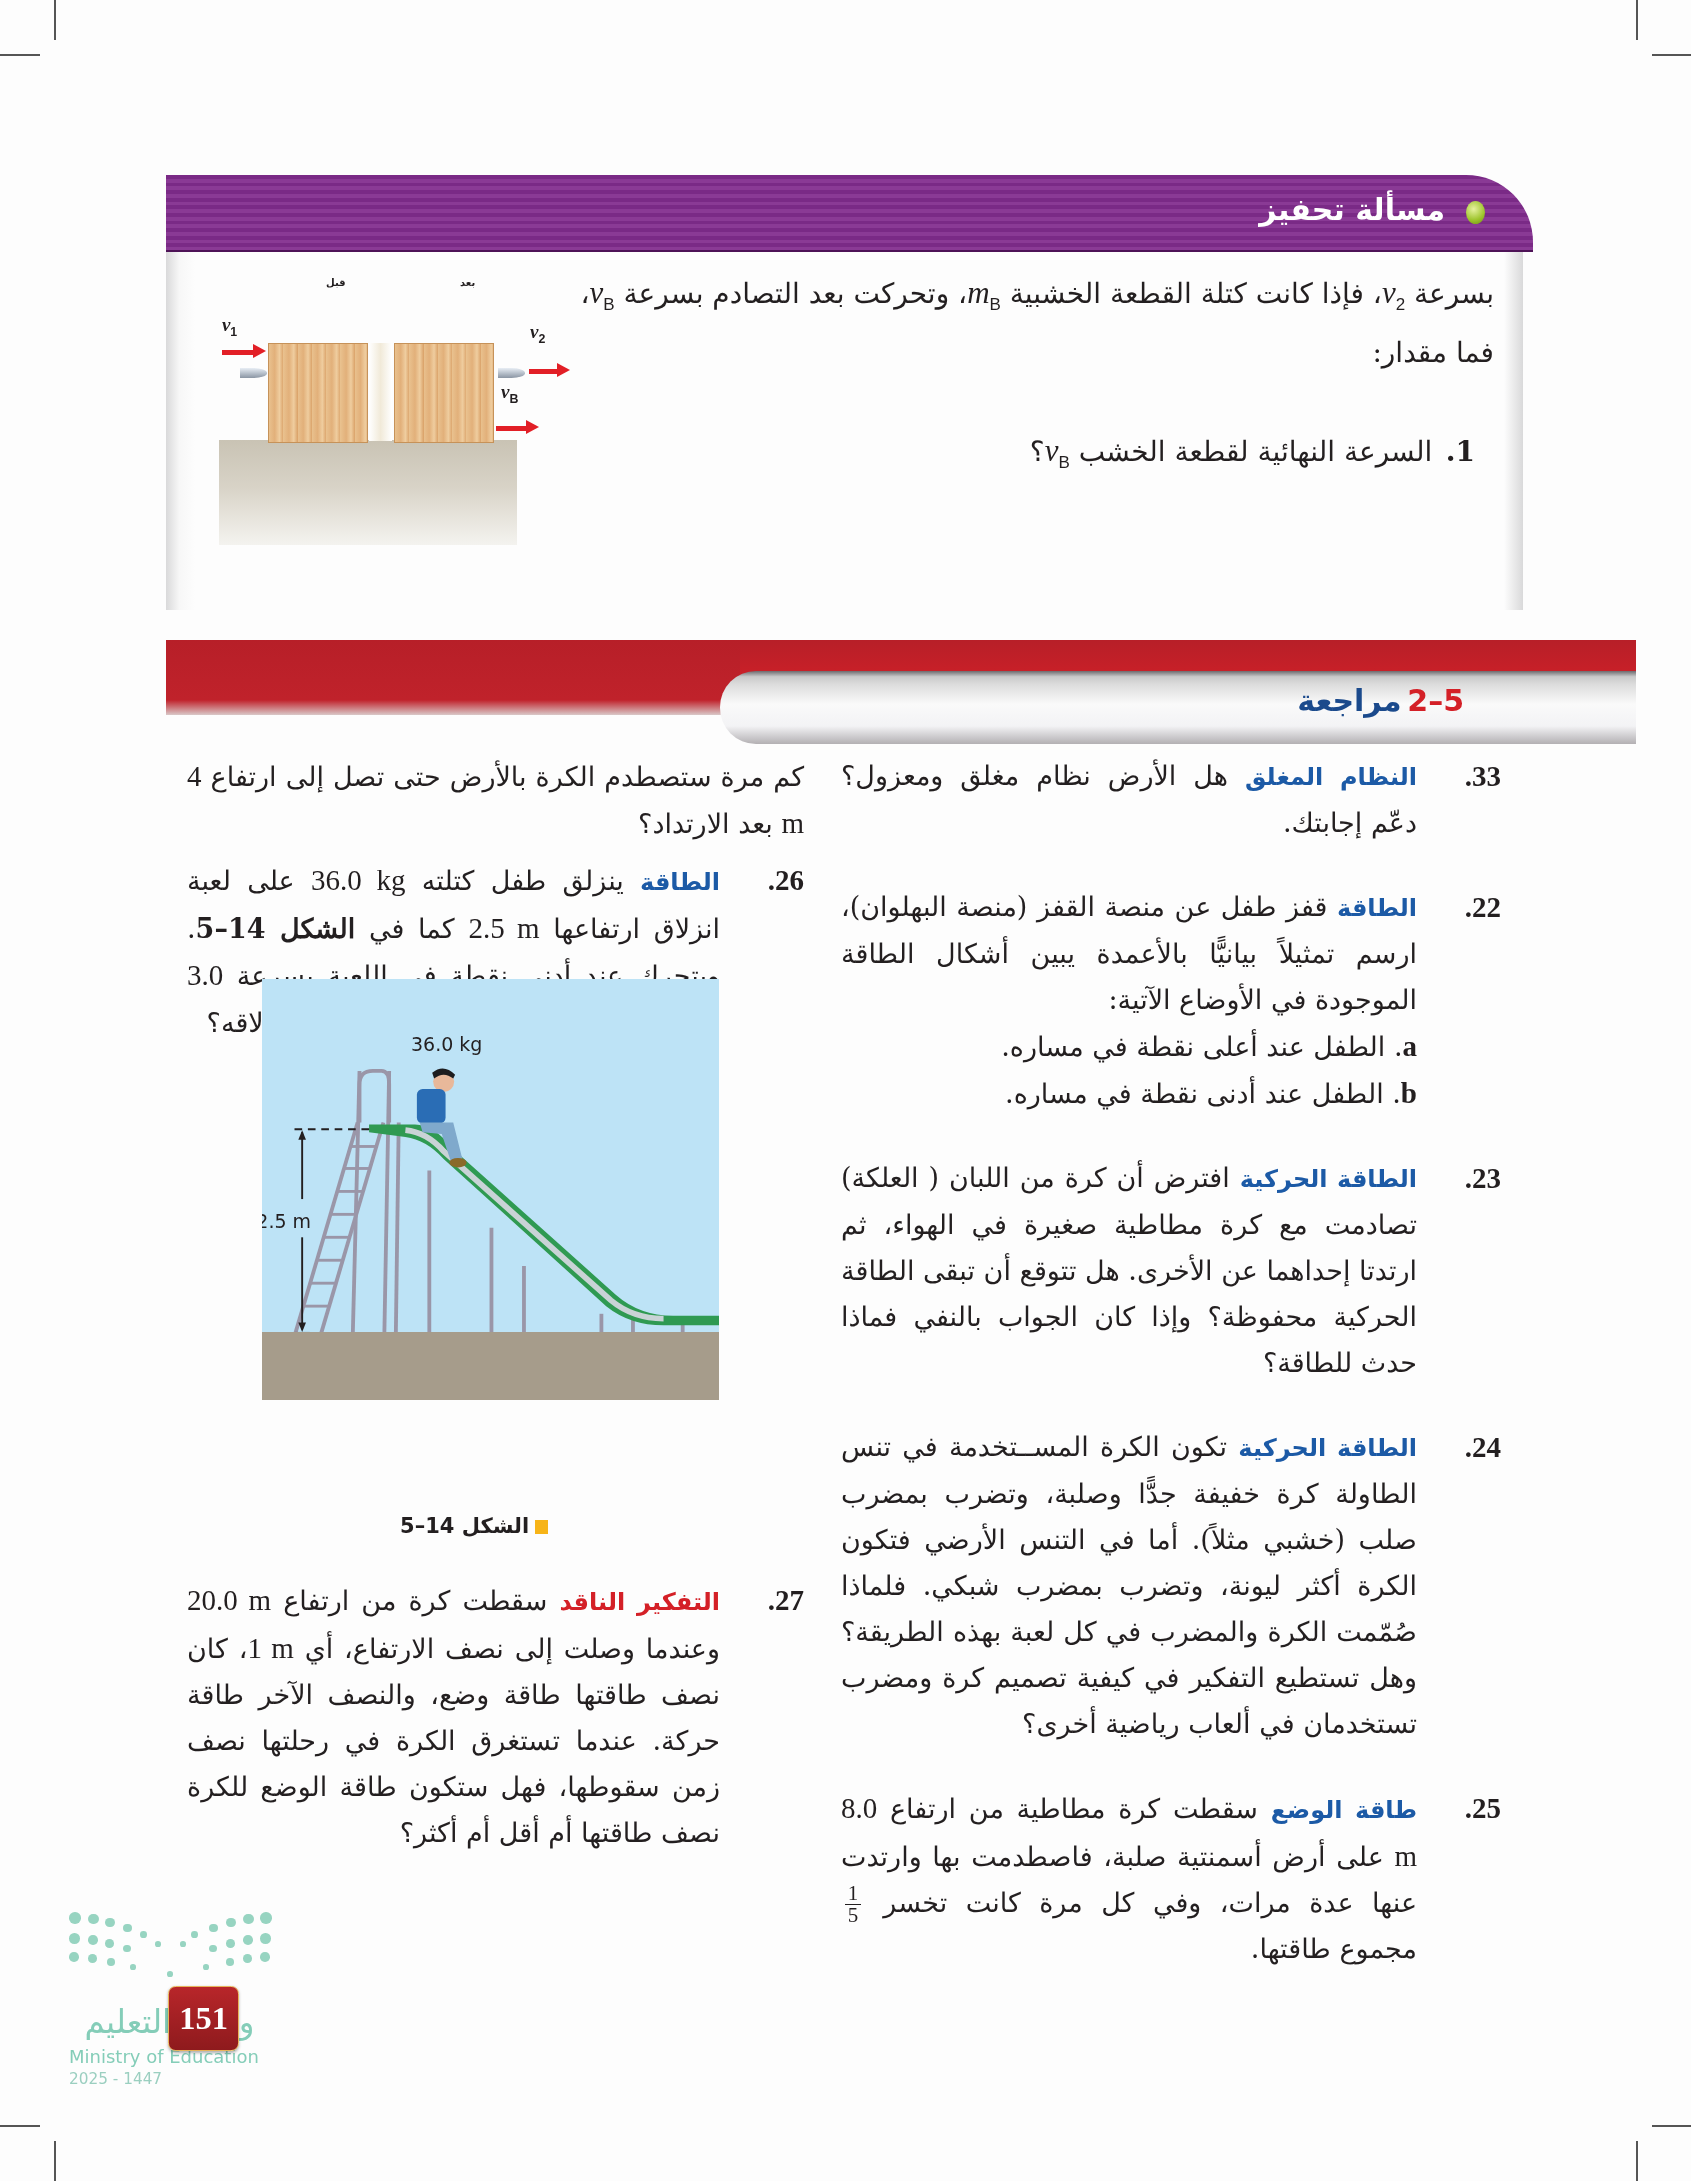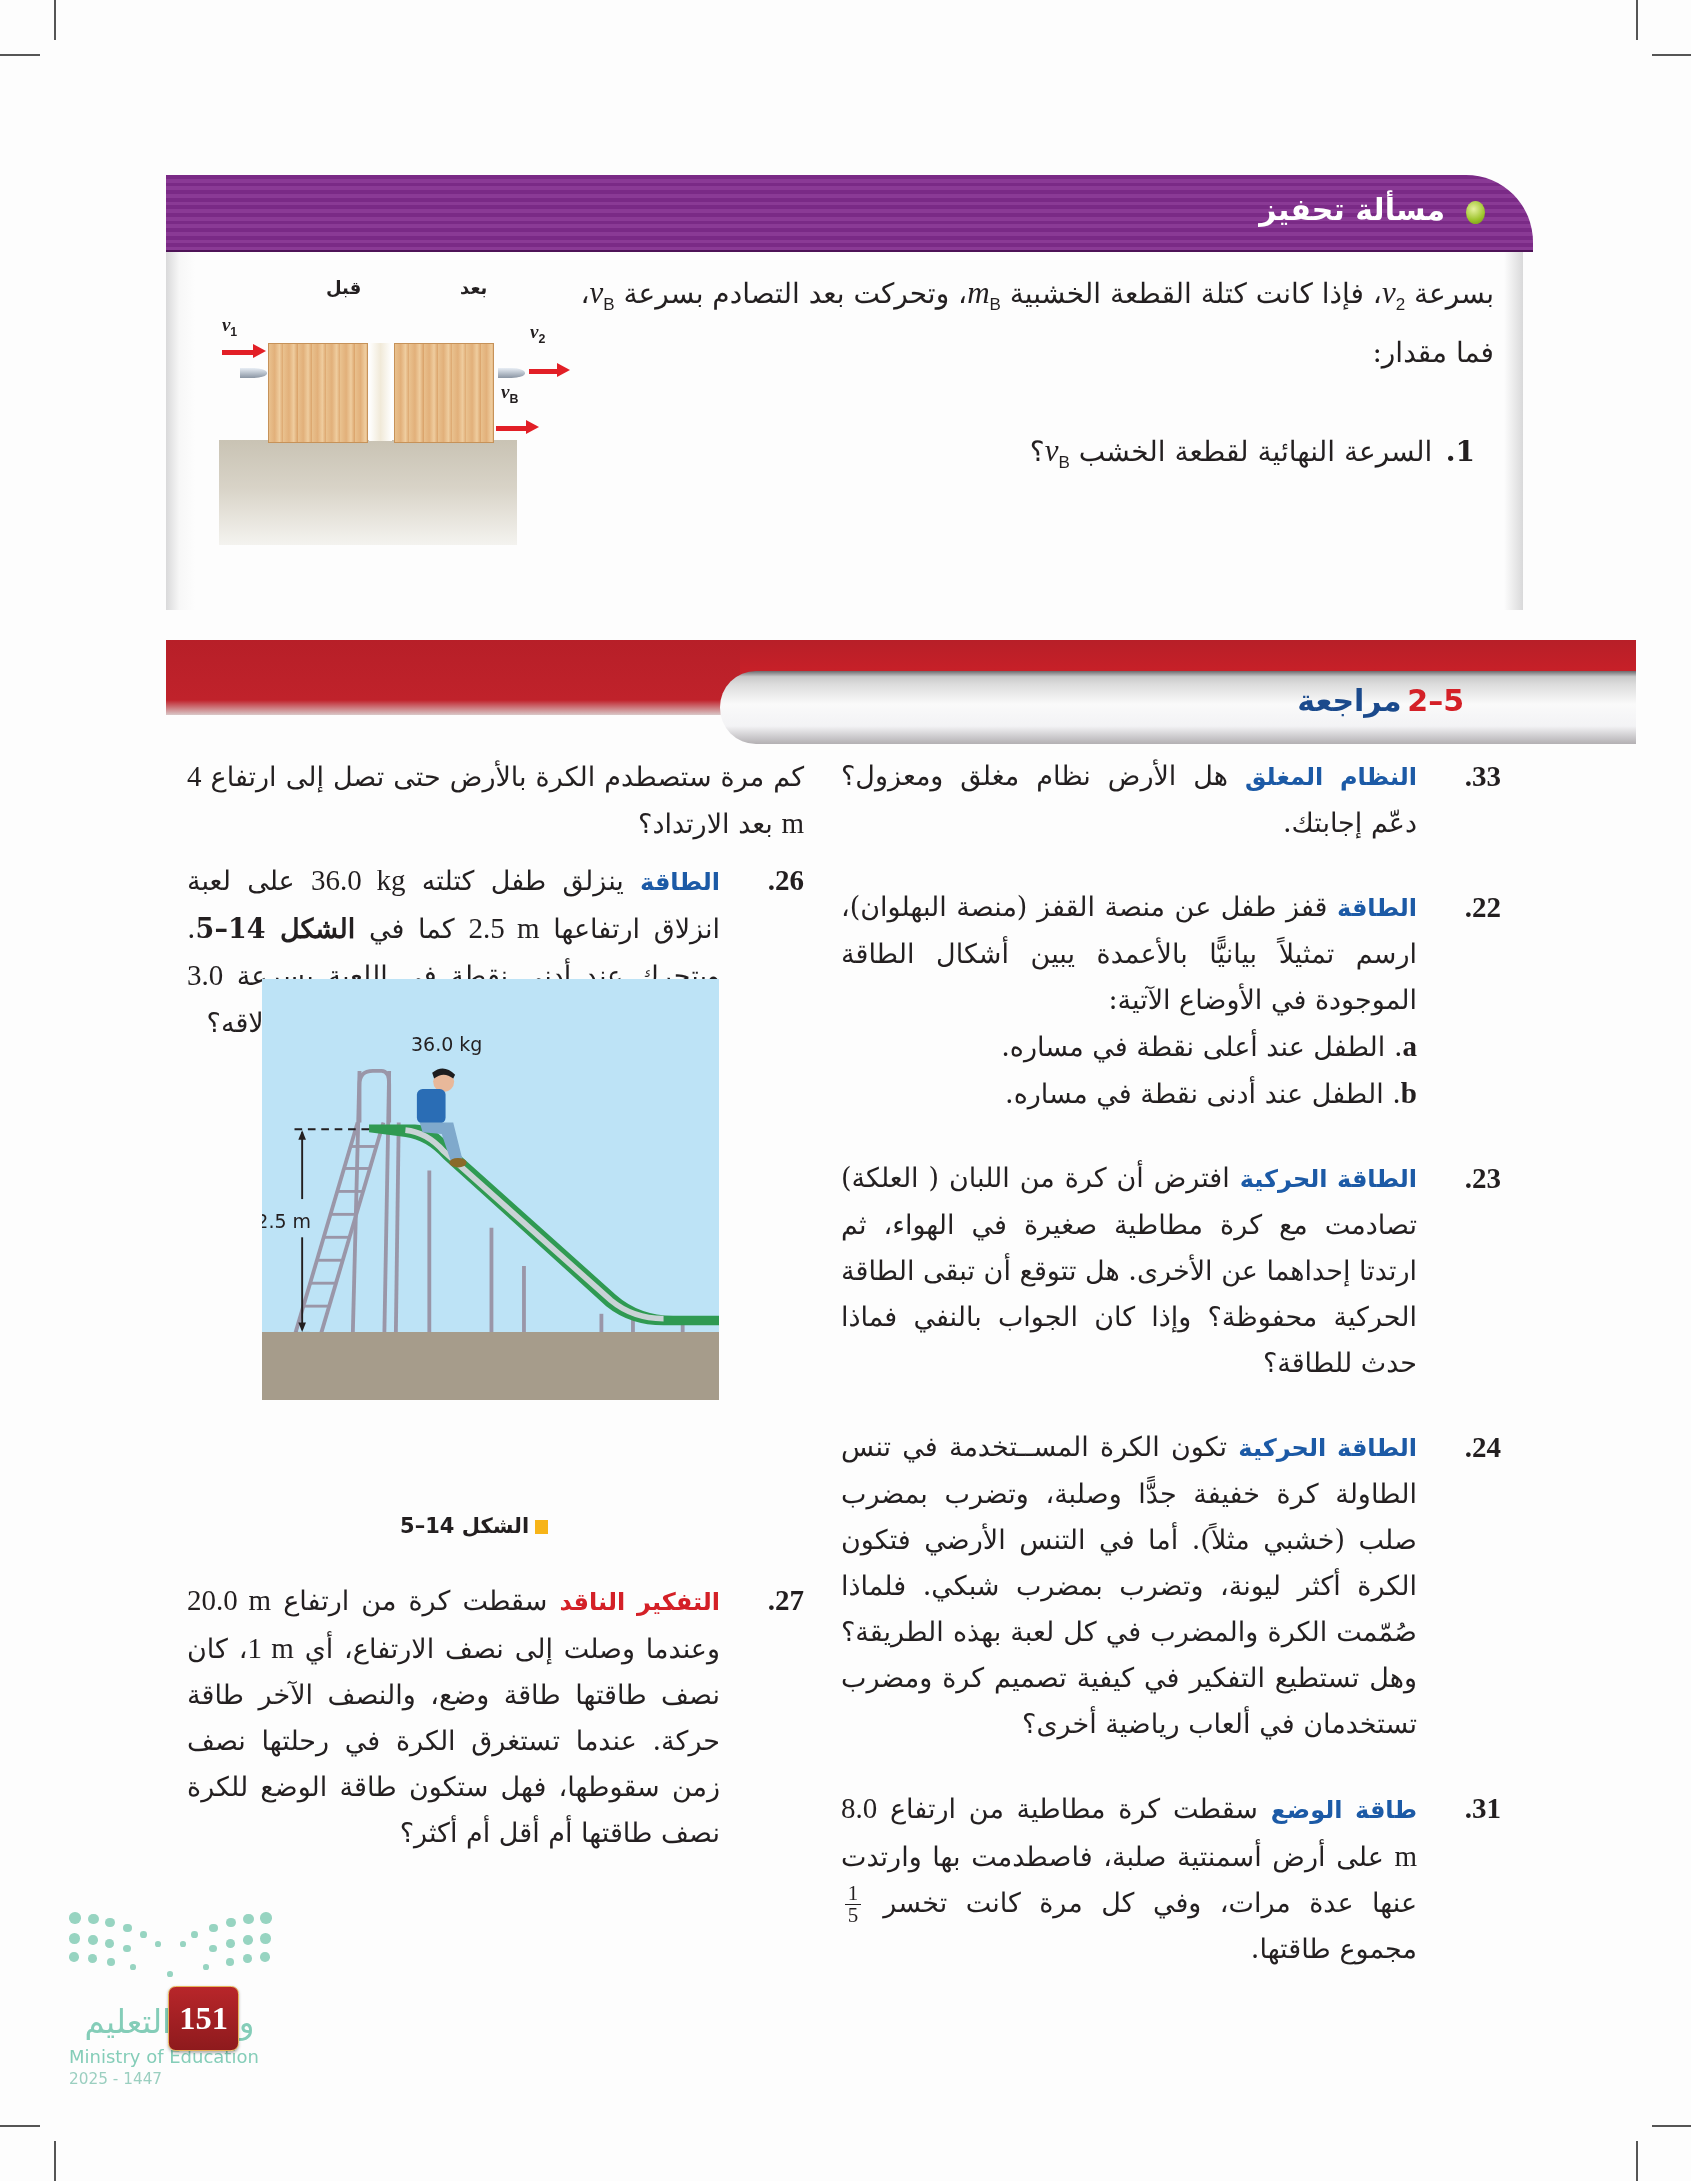--- a/index.html
+++ b/index.html
@@ -23,21 +23,21 @@
   }
   .ch-text { position:absolute; right:29px; top:17px; width:956px; direction:rtl; text-align:justify; font-size:28px; line-height:48px; }
   .ch-text .ln { display:block; }
   .ch-list { position:absolute; right:48px; top:172px; width:918px; direction:rtl; font-size:28px; line-height:54px; }
   .ch-list .num { font-weight:bold; margin-left:13.4px; }
   i.var { font-family:"Liberation Serif", serif; font-style:italic; font-size:31px; }
   sub { font-size:17px; font-family:"Liberation Sans",sans-serif; font-style:normal; }
 
   
   .fig-wood { position:absolute; left:53px; top:19px; width:497px; height:306px; }
-  .lbl-small { position:absolute; font-family:"DejaVu Sans",sans-serif; font-weight:bold; font-size:18px; }
+  .lbl-small { position:absolute; font-family:"DejaVu Sans",sans-serif; font-weight:bold; font-size:10px; }
   .block { position:absolute; top:72px; width:98px; height:98px; background: repeating-linear-gradient(90deg,#e9c18e 0px,#e2b07a 5.7px,#efcd9f 10.5px,#dba46b 14.3px); border:1px solid #c69259; }
   .ground { position:absolute; left:0; top:169px; width:298px; height:105px; background:linear-gradient(180deg,#c9c3b4 0%,#d8d3c7 45%,#f4f3ef 100%); }
   .arrow { position:absolute; height:4.8px; background:#e21f26; }
   .arrow:after { content:""; position:absolute; right:-11.5px; top:-5.7px; border-left:13.4px solid #e21f26; border-top:7.6px solid transparent; border-bottom:7.6px solid transparent; }
   .bullet { position:absolute; width:27px; height:9.6px; border-radius:0 50% 50% 0; background:linear-gradient(180deg,#e8eef5,#8a95a3); }
   .vlabel { position:absolute; font-family:"Liberation Serif",serif; font-style:italic; font-weight:bold; font-size:19px; }
   .vlabel sub { font-size:12.4px; font-style:normal; }
 
   
   .review { position:absolute; left:166px; top:640px; width:1470px; height:96px; }
@@ -142,21 +142,21 @@
   </div>
   <div class="q" style="margin-top:38px;">
     <span class="qn">23.</span>
     <span class="kw">الطاقة الحركية</span><span> افترض أن كرة من اللبان ( العلكة) تصادمت مع كرة مطاطية صغيرة في الهواء، ثم ارتدتا إحداهما عن الأخرى. هل تتوقع أن تبقى الطاقة الحركية محفوظة؟ وإذا كان الجواب بالنفي فماذا حدث للطاقة؟</span>
   </div>
   <div class="q" style="margin-top:38px;">
     <span class="qn">24.</span>
     <span class="kw">الطاقة الحركية</span><span> تكون الكرة المســتخدمة في تنس الطاولة كرة خفيفة جدًّا وصلبة، وتضرب بمضرب صلب (خشبي مثلاً). أما في التنس الأرضي فتكون الكرة أكثر ليونة، وتضرب بمضرب شبكي. فلماذا صُمّمت الكرة والمضرب في كل لعبة بهذه الطريقة؟ وهل تستطيع التفكير في كيفية تصميم كرة ومضرب تستخدمان في ألعاب رياضية أخرى؟</span>
   </div>
   <div class="q" style="margin-top:38px;">
-    <span class="qn">31.</span>
+    <span class="qn">25.</span>
     <span class="kw">طاقة الوضع</span><span> سقطت كرة مطاطية من ارتفاع </span><span class="latin" dir="ltr">8.0 m</span><span> على أرض أسمنتية صلبة، فاصطدمت بها وارتدت عنها عدة مرات، وفي كل مرة كانت تخسر </span><span class="frac"><span class="top">1</span><span>5</span></span><span> مجموع طاقتها.</span>
   </div>
 </div>
 
 <div class="col col-left">
   <div class="q" style="padding-right:0;">
     <span>كم مرة ستصطدم الكرة بالأرض حتى تصل إلى ارتفاع </span><span class="latin" dir="ltr">4 m</span><span> بعد الارتداد؟</span>
   </div>
   <div class="q" style="margin-top:-15.3px;">
     <span class="qn">26.</span>

